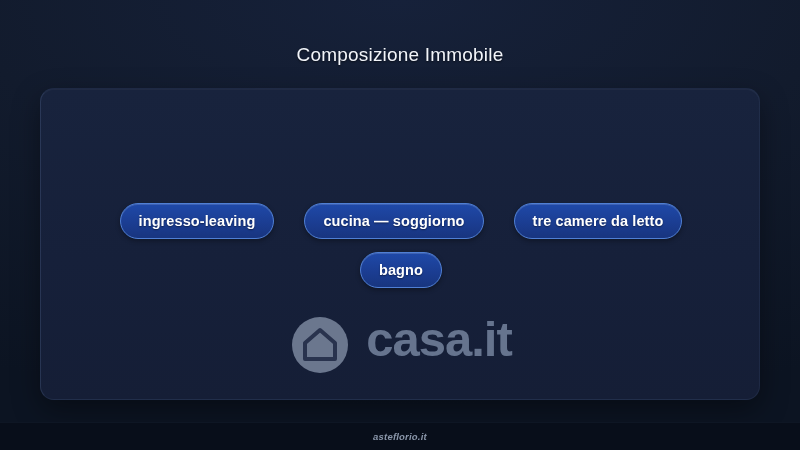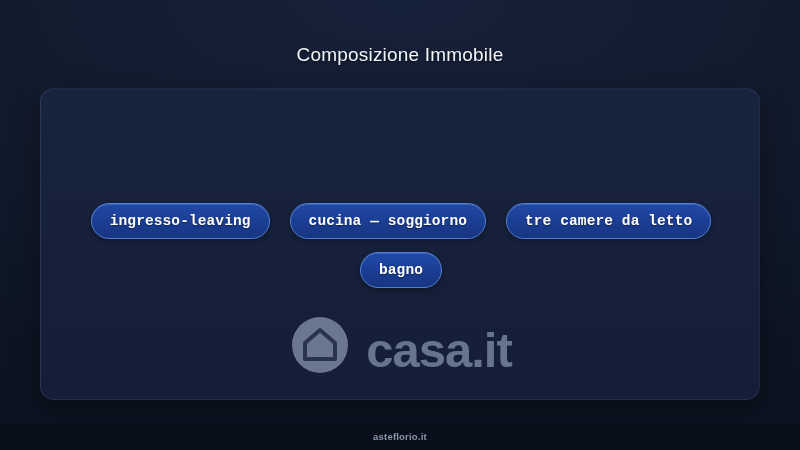--- a/index.html
+++ b/index.html
@@ -60,23 +60,22 @@
   .pill-rows {
     position: absolute;
     left: 0;
     top: 114px;
     width: 720px;
   }
   .pill-row {
     display: flex;
     justify-content: center;
     align-items: center;
-    gap: 20px;
+    gap: 30px;
     margin-bottom: 13px;
-    font-family: Liberation Mono, monospace;
   }
   .pill-row:last-child { margin-bottom: 0; flex-direction: column; }
 
   .pill {
     display: inline-flex;
     align-items: center;
     justify-content: center;
     height: 36px;
     padding: 0 18px;
     box-sizing: border-box;
@@ -94,21 +93,21 @@
       inset 0 1px 0 rgba(255, 255, 255, 0.14);
   }
 
   
   .watermark {
     position: absolute;
     left: 0;
     top: 226px;
     width: 720px;
     display: flex;
-    align-items: flex-end;
+    align-items: flex-start;
     justify-content: center;
     gap: 16px;
     opacity: 0.92;
   }
   .wm-badge {
     width: 60px;
     height: 60px;
     flex: 0 0 auto;
   }
   .wm-text {
@@ -130,20 +129,21 @@
     border-top: 1px solid rgba(120, 150, 200, 0.06);
     display: flex;
     align-items: center;
     justify-content: center;
   }
   .footer-text {
     font-size: 9.5px;
     font-weight: bold;
     color: #8b97ab;
     letter-spacing: 0.2px;
+    font-style: italic;
   }
 </style>
 </head>
 <body>
 
 <div class="screen">
 
   <div class="page-title">Composizione Immobile</div>
 
   <div class="card">

